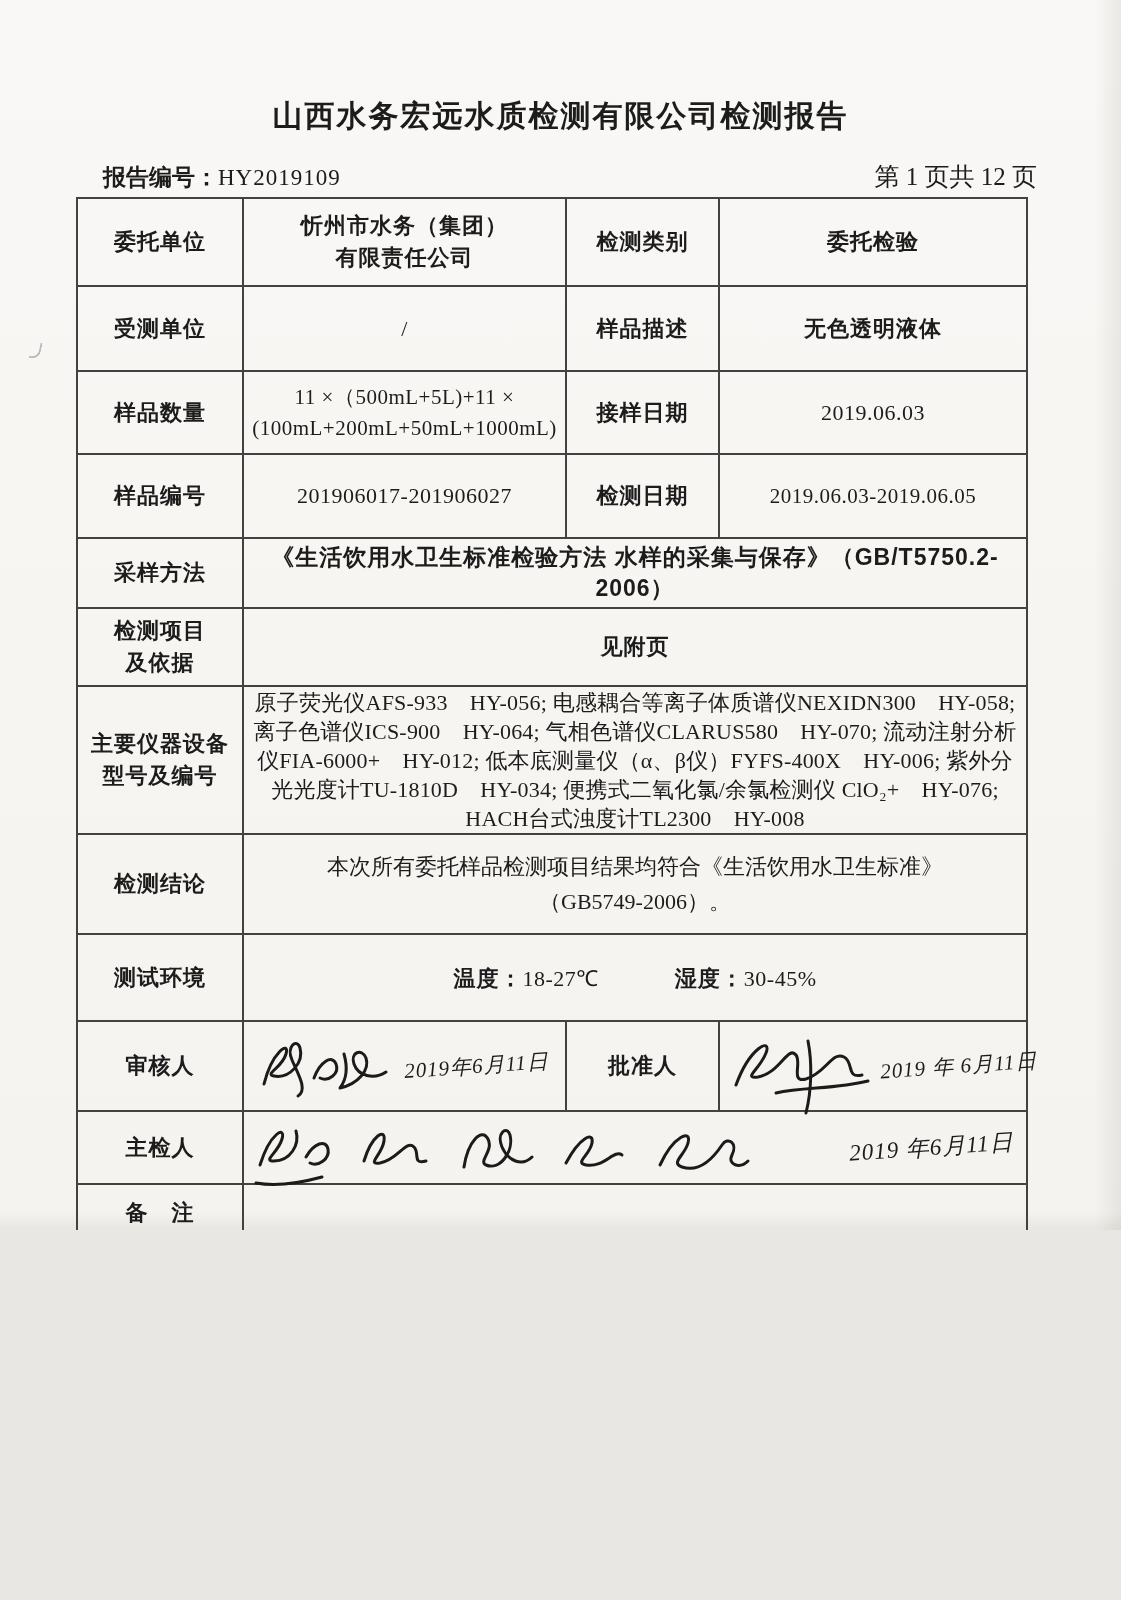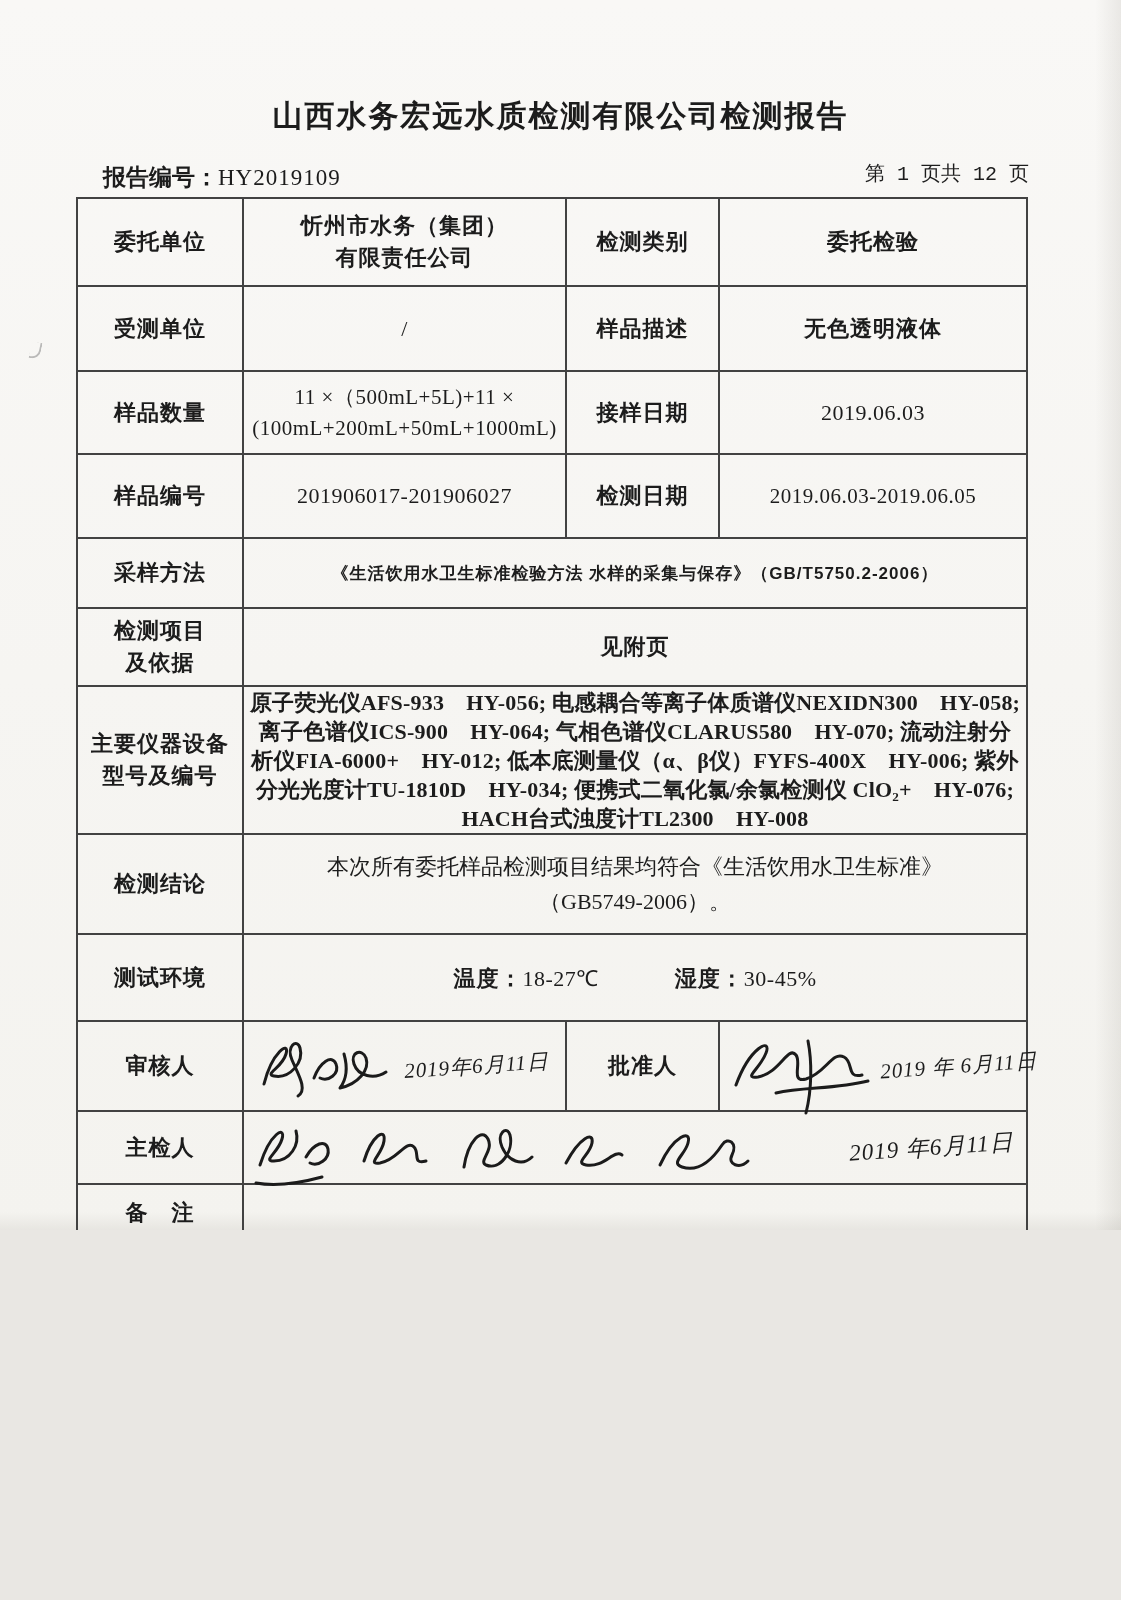--- a/index.html
+++ b/index.html
@@ -12,37 +12,37 @@
     background:linear-gradient(90deg,rgba(120,114,104,0) 0%,rgba(120,114,104,.12) 100%);}
   .edge-bottom{position:absolute;left:0;bottom:0;width:100%;height:18px;
     background:linear-gradient(180deg,rgba(120,114,104,0) 0%,rgba(120,114,104,.10) 100%);}
   .title{
     position:absolute;top:96px;left:0;width:100%;text-align:center;
     font-size:30px;font-weight:bold;letter-spacing:2px;
   }
   .meta-left{position:absolute;top:162px;left:103px;font-size:23px;text-align:center;}
   .meta-left .lab{font-weight:bold;}
   .meta-left .valn{font-family:"Liberation Serif",serif;letter-spacing:1px;}
-  .meta-right{position:absolute;top:160px;right:92px;font-size:20px;
-    font-family:Liberation Mono, monospace;}
+  .meta-right{position:absolute;top:160px;right:84px;font-size:25px;
+    font-family:Liberation Serif, serif;}
   table.report{
     position:absolute;left:76px;top:197px;width:950px;
     border-collapse:collapse;table-layout:fixed;
   }
   table.report td{
     border:2px solid #424242;padding:0 4px;vertical-align:middle;
     font-size:22px;text-align:center;overflow:visible;
   }
   .lbl{font-weight:bold;font-size:23px;letter-spacing:1px;}
   .hei{font-weight:600;letter-spacing:1px;}
   .num{font-family:"Liberation Serif",serif;font-weight:500;letter-spacing:.5px;}
   .pre{white-space:pre-line;line-height:1.45;}
   .instr{
     text-align:left;vertical-align:middle;padding:6px 8px 6px 14px;
-    font-family:"Liberation Serif",serif;font-weight:700;font-size:20px;
+    font-family:"Liberation Serif",serif;font-weight:400;font-size:20px;
     line-height:29px;letter-spacing:.2px;margin-top:46px;
   }
   .concl{
     text-align:left;vertical-align:top;padding:8px 10px 0 14px;
     font-family:"Liberation Serif",serif;font-weight:400;font-size:21px;line-height:1.6;
   }
   .env-cell{text-align:left;padding-left:14px;font-size:22px;}
   .env-cell .h2{margin-left:70px;}
   .sig-cell{text-align:left;padding:0 6px 0 12px;}
   .sig-flex{display:flex;align-items:center;gap:6px;height:100%;}
@@ -111,21 +111,21 @@
         <td colspan="2" class="num">2019.06.03</td>
       </tr>
       <tr style="height:84px">
         <td class="lbl">样品编号</td>
         <td colspan="2" class="num">201906017-201906027</td>
         <td class="lbl">检测日期</td>
         <td colspan="2" class="num" style="font-size:21px">2019.06.03-2019.06.05</td>
       </tr>
       <tr style="height:70px">
         <td class="lbl">采样方法</td>
-        <td colspan="5" class="hei" style="font-size:17px">《生活饮用水卫生标准检验方法 水样的采集与保存》（GB/T5750.2-2006）</td>
+        <td colspan="5" class="hei" style="font-size:23px">《生活饮用水卫生标准检验方法 水样的采集与保存》（GB/T5750.2-2006）</td>
       </tr>
       <tr style="height:78px">
         <td class="lbl pre">检测项目
 及依据</td>
         <td colspan="5" class="hei">见附页</td>
       </tr>
       <tr style="height:148px">
         <td class="lbl pre">主要仪器设备
 型号及编号</td>
         <td colspan="5" class="instr">原子荧光仪AFS-933　HY-056; 电感耦合等离子体质谱仪NEXIDN300　HY-058; 离子色谱仪ICS-900　HY-064; 气相色谱仪CLARUS580　HY-070; 流动注射分析仪FIA-6000+　HY-012; 低本底测量仪（α、β仪）FYFS-400X　HY-006; 紫外分光光度计TU-1810D　HY-034; 便携式二氧化氯/余氯检测仪 ClO₂+　HY-076; HACH台式浊度计TL2300　HY-008</td>

